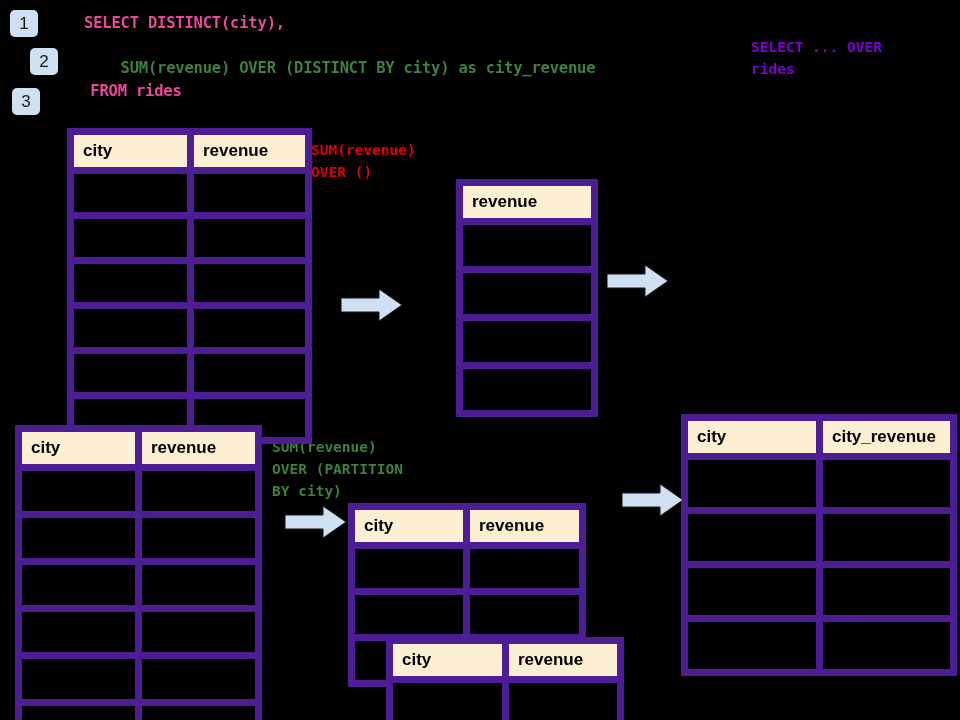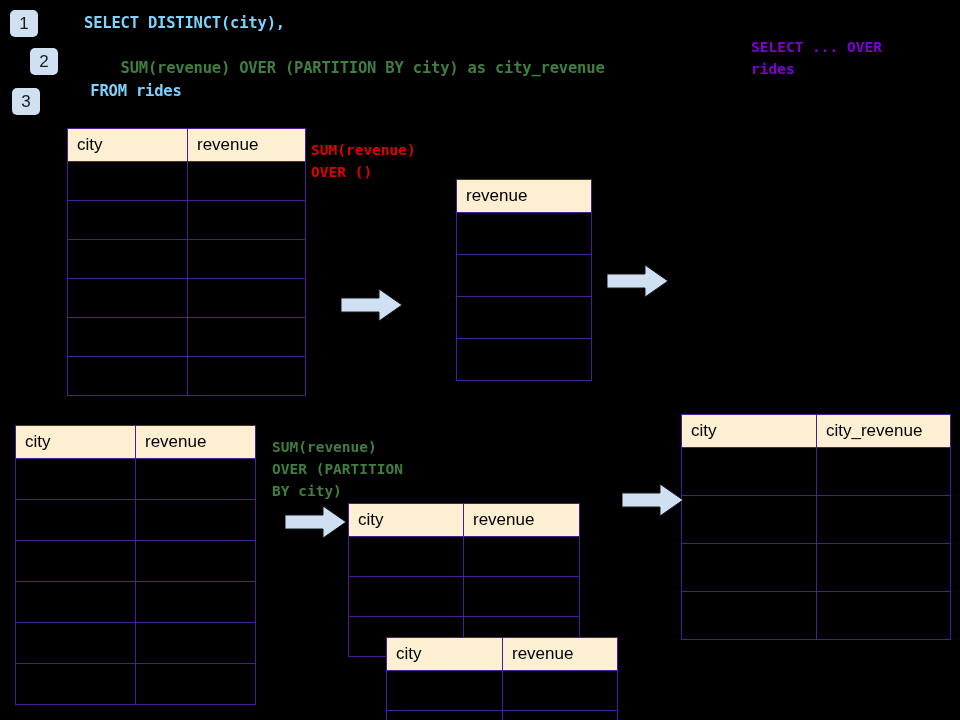--- a/index.html
+++ b/index.html
@@ -33,21 +33,21 @@
   
   .code {
     position: absolute;
     font-family: "DejaVu Sans Mono", monospace;
     font-size: 15.5px;
     line-height: 22.5px;
     white-space: pre;
     font-weight: bold;
     letter-spacing: -0.2px;
   }
-  .code.purple { color: #7dd3fc; text-align: center; }
+  .code.purple { color: #ec4899; text-align: center; }
   .code.red    { color: #e60000; }
   .code.green  { color: #3f7f3f; }
 
   .note {
     position: absolute;
     font-family: "DejaVu Sans Mono", monospace;
     font-size: 14.5px;
     line-height: 22px;
     white-space: pre;
     font-weight: bold;
@@ -57,23 +57,24 @@
   .note.purple{ color: #7f00d4; }
 
   
   .tbl {
     position: absolute;
     border-collapse: collapse;
     table-layout: fixed;
     background: #000;
   }
   .tbl td {
-    border: 1px solid #4c1d95;
+    border: 7px solid #4c1d95;
     padding: 0;
     background: #000000;
+    font-weight: bold;
   }
   .tbl td.hdr {
     background: #fcefd2;
     color: #000000;
     font-family: "Liberation Sans", sans-serif;
     font-size: 17px;
     padding: 6px 0 6px 9px;
     vertical-align: middle;
     white-space: nowrap;
   }
@@ -88,21 +89,21 @@
 </head>
 <body>
 
 <div id="canvas">
 
   <div class="badge" style="left:10px;top:10px;">1</div>
   <div class="badge" style="left:30px;top:48px;">2</div>
   <div class="badge" style="left:12px;top:88px;">3</div>
 
   <div class="code purple" style="left:84px;top:12px;">SELECT DISTINCT(city),</div>
-  <div class="code green" style="left:84px;top:57px;">    SUM(revenue) OVER (PARTITION BY city) as city_revenue</div>
+  <div class="code green" style="left:84px;top:57px;">    SUM(revenue) OVER (DISTINCT BY city) as city_revenue</div>
   <div class="code purple" style="left:72px;top:79.5px;">  FROM rides</div>
 
   <div class="note purple" style="left:751px;top:36px;">SELECT ... OVER
 rides</div>
   <div class="note red" style="left:311px;top:139px;">SUM(revenue)
 OVER ()</div>
   <div class="note green" style="left:272px;top:436px;">SUM(revenue)
 OVER (PARTITION
 BY city)</div>
 

